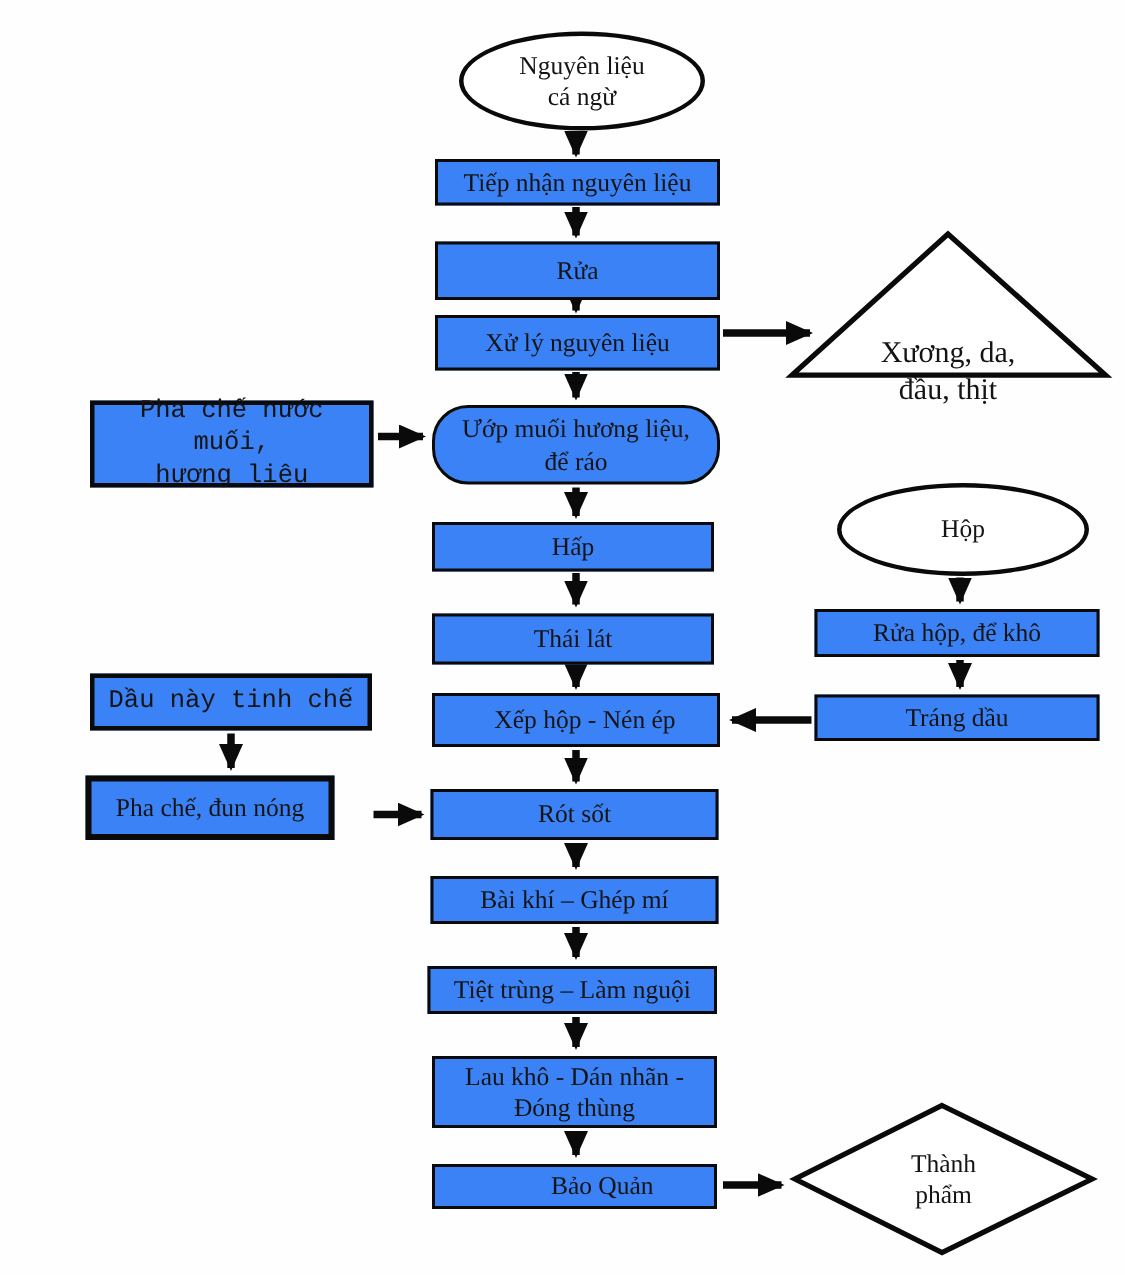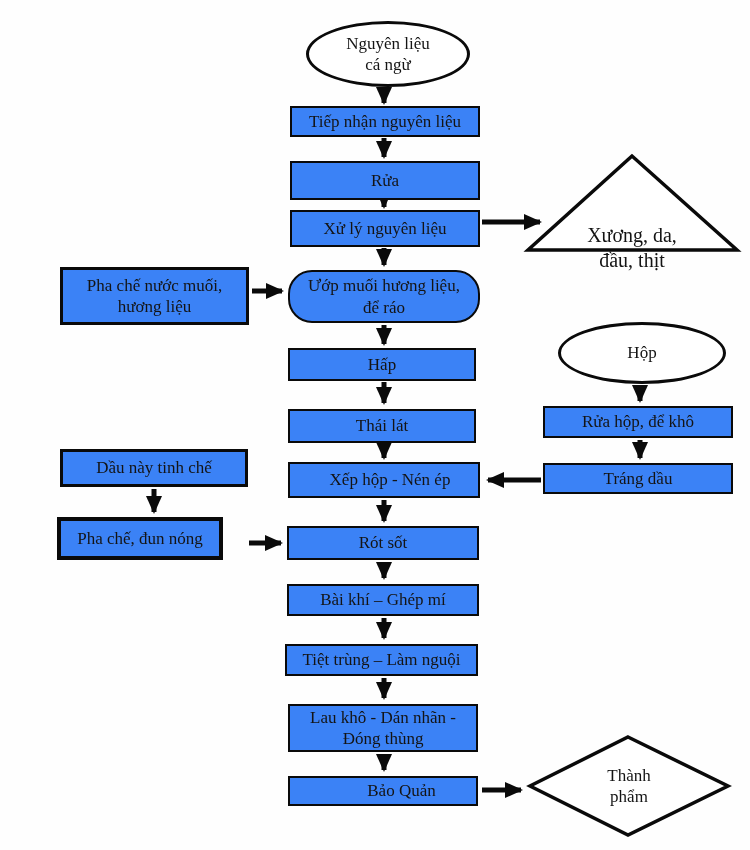--- a/index.html
+++ b/index.html
@@ -15,21 +15,21 @@
   .node{
     position:absolute;
     z-index:2;
     display:flex;align-items:center;justify-content:center;
     text-align:center;
     box-sizing:border-box;
     font-size:17px;line-height:1.25;
   }
   .node .lbl{white-space:pre-line;padding:0 4px;}
   .rect{background:#3b82f6;border:2px solid #0a0a0a;}
-  .b3{border-width:3px;}
+  .b3{border-width:3px;font-family:Liberation Mono, monospace;}
   .b4{border-width:4px;}
   .ellipse{background:#fff;border:3px solid #0a0a0a;border-radius:50%;}
   .free{background:transparent;border:none;}
 </style>
 </head>
 <body>
 
 <div id="canvas">
 
   <svg id="shapes" width="750" height="850" viewBox="0 0 750 850">

